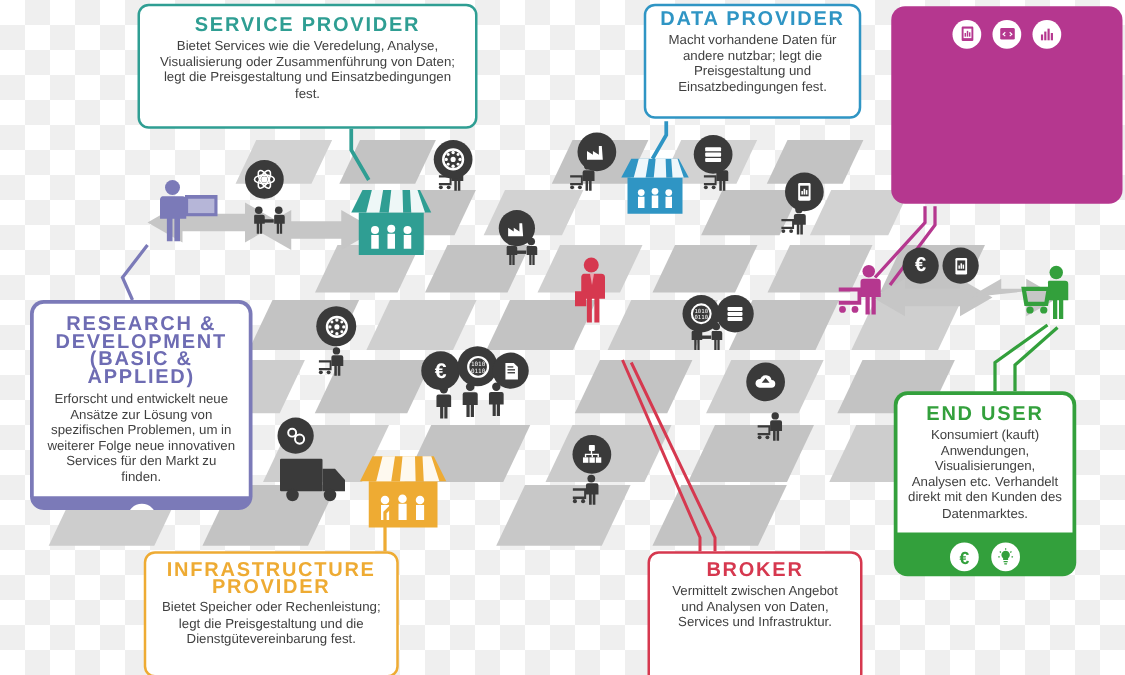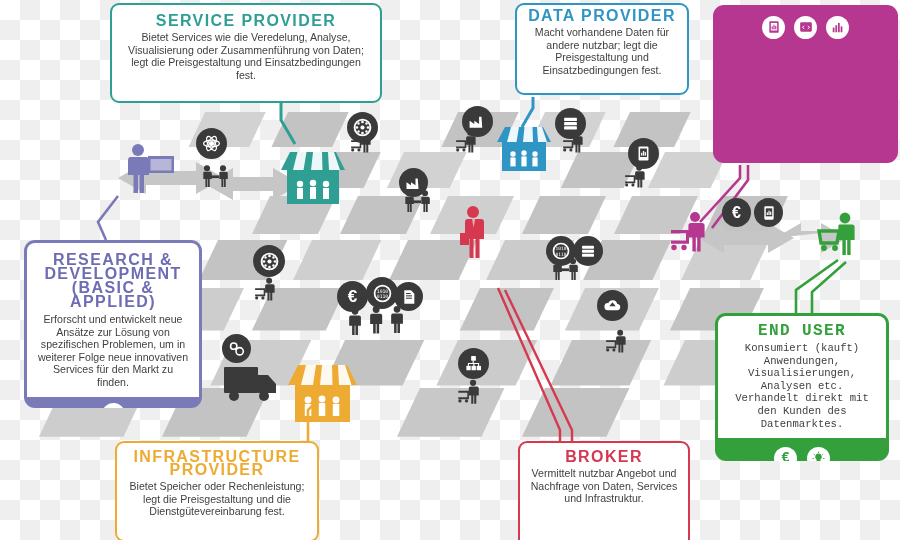--- a/index.html
+++ b/index.html
@@ -56,22 +56,22 @@
 
   
   #box-rnd{left:3px;top:240px;width:178px;height:168px;
     background:#7b7ab8;border-radius:11px;overflow:hidden;margin-left:21px;}
   #rnd-body{background:#ffffff;margin:3px 3px 0 3px;border-radius:8px 8px 0 0;
     padding:10px 9px 8px;}
   #rnd-foot{height:36px;display:flex;align-items:center;justify-content:center;}
   #box-rnd .title{color:#6e6cb3;line-height:14px;}
 
   
-  #box-end{left:715px;top:313px;width:174px;height:148px;
-    background:#33a03c;border-radius:11px;overflow:hidden;font-family:Liberation Mono, monospace;}
+  #box-end{left:715px;top:313px;width:146px;height:148px;
+    background:#33a03c;border-radius:11px;overflow:hidden;}
   #end-body{background:#ffffff;margin:3px 3px 0 3px;border-radius:8px 8px 0 0;
     padding:9px 8px 8px;}
   #end-foot{height:40px;display:flex;align-items:center;justify-content:center;gap:10px;}
   #box-end .title{color:#33a03c;}
 
   
   #box-infra{left:115px;top:441px;width:204px;height:101px;
     border:2.5px solid #eeab33;padding:7px 10px 6px;}
   #box-infra .title{color:#eeab33;line-height:13px;}
 
@@ -579,16 +579,16 @@
     </div>
   </div>
 
   <div class="callout" id="box-infra">
     <div class="title">INFRASTRUCTURE PROVIDER</div>
     <div class="body">Bietet Speicher oder Rechenleistung; legt die Preisgestaltung und die Dienstgütevereinbarung fest.</div>
   </div>
 
   <div class="callout" id="box-broker">
     <div class="title">BROKER</div>
-    <div class="body">Vermittelt nutzbar Angebot und Nachfrage von Daten, Services und Infrastruktur.</div>
+    <div class="body">Vermittelt zwischen Angebot und Analysen von Daten, Services und Infrastruktur.</div>
   </div>
 
 </div>
 
 </body></html>

